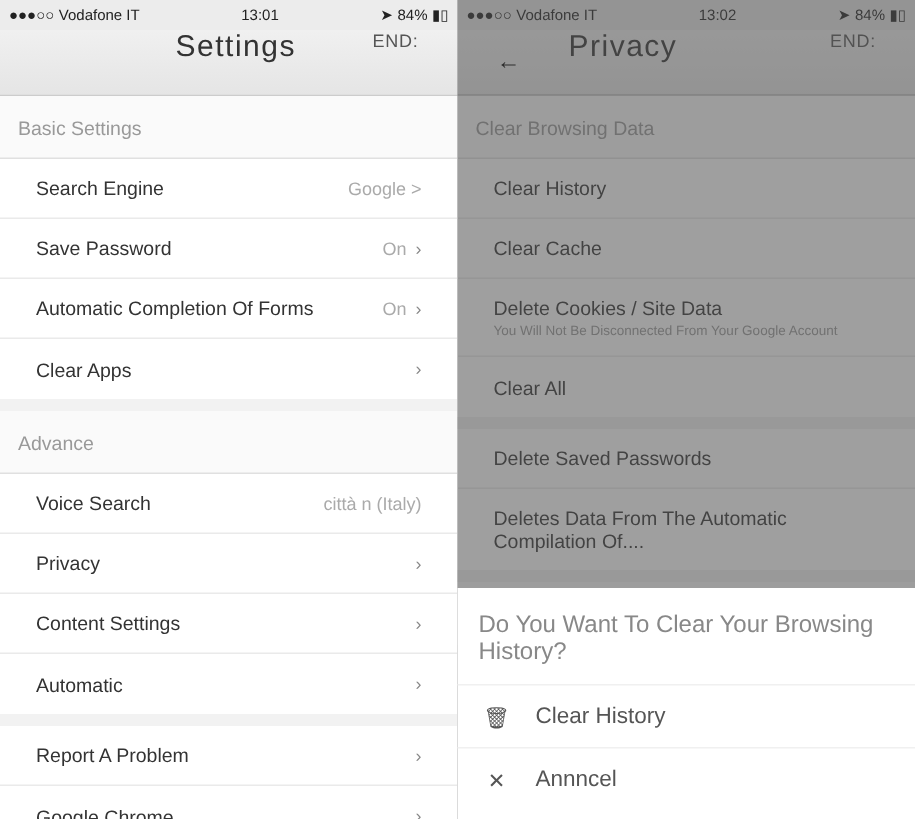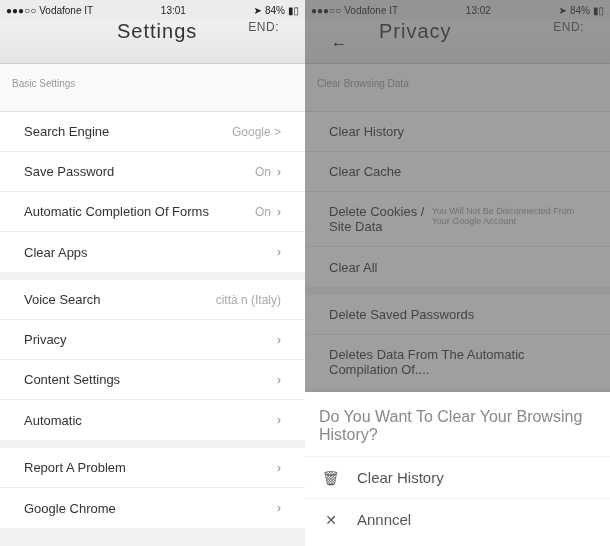--- a/index.html
+++ b/index.html
@@ -11,28 +11,28 @@
     .status-bar { height: 20px; display: flex; align-items: center; justify-content: space-between; padding: 0 6px; font-size: 10px; background: rgba(235,235,235,0.95); color: #222; }
     .status-left, .status-right { display: flex; align-items: center; gap: 3px; }
     .status-center { font-weight: 500; }
 
     .header { height: 44px; display: flex; justify-content: space-between; padding: 0 26px; background: linear-gradient(#f0f0f0,#e5e5e5); border-bottom: 1px solid #ccc; }
     .header-title { font-size: 20px; font-weight: 300; letter-spacing: 1px; color: #333; }
     .header-left { width: 40px; display: flex; align-items: center; }
     .header-right { font-size: 12px; color: #555; letter-spacing: 0.5px; }
 
     .content { flex: 1; overflow: hidden; background: #f2f2f2; }
-    .section-title { font-size: 10px; color: #999; padding: 14px 12px 22px; border-bottom: 1px solid #e0e0e0; background: #fafafa; }
+    .section-title { font-size: 13px; color: #999; padding: 14px 12px 12px; border-bottom: 1px solid #e0e0e0; background: #fafafa; }
     .group { background: #fff; margin-bottom: 8px; }
     .row { display: flex; align-items: center; justify-content: space-between; padding: 12px 24px; border-bottom: 1px solid #eaeaea; font-size: 13px; color: #333; min-height: 40px; }
     .row:last-child { border-bottom: none; }
     .row .value { color: #aaa; font-size: 12px; display: flex; align-items: center; gap: 6px; }
     .chevron { color: #888; font-size: 12px; }
     .subtext { font-size: 9px; color: #999; margin-top: 2px; }
-    .row-col { display: flex; }
+    .row-col { display: flex; flex-direction: column; }
 
     
     .sheet { position: absolute; bottom: 0; left: 0; right: 0; background: #fff; z-index: 10; padding: 10px 0 6px; }
     .sheet-prompt { font-size: 16px; color: #888; padding: 6px 14px 12px; }
     .sheet-row { display: flex; align-items: center; gap: 18px; padding: 12px 18px; font-size: 15px; color: #555; border-top: 1px solid #f0f0f0; }
     .sheet-row .icon { width: 16px; display: flex; justify-content: center; color: #555; font-size: 14px; }
   </style>
 </head>
 <body>
 
@@ -77,20 +77,21 @@
             <span>On</span>
             <span class="chevron">›</span>
           </span>
       </div>
       <div class="row">
         <span>Clear Apps</span>
         <span class="chevron">›</span>
       </div>
     </div>
 
+    <div class="section-title">Advance</div>
 
     <div class="group">
       <div class="row">
         <span>Voice Search</span>
         <span class="value">città n (Italy)</span>
       </div>
       <div class="row">
         <span>Privacy</span>
         <span class="chevron">›</span>
       </div>

